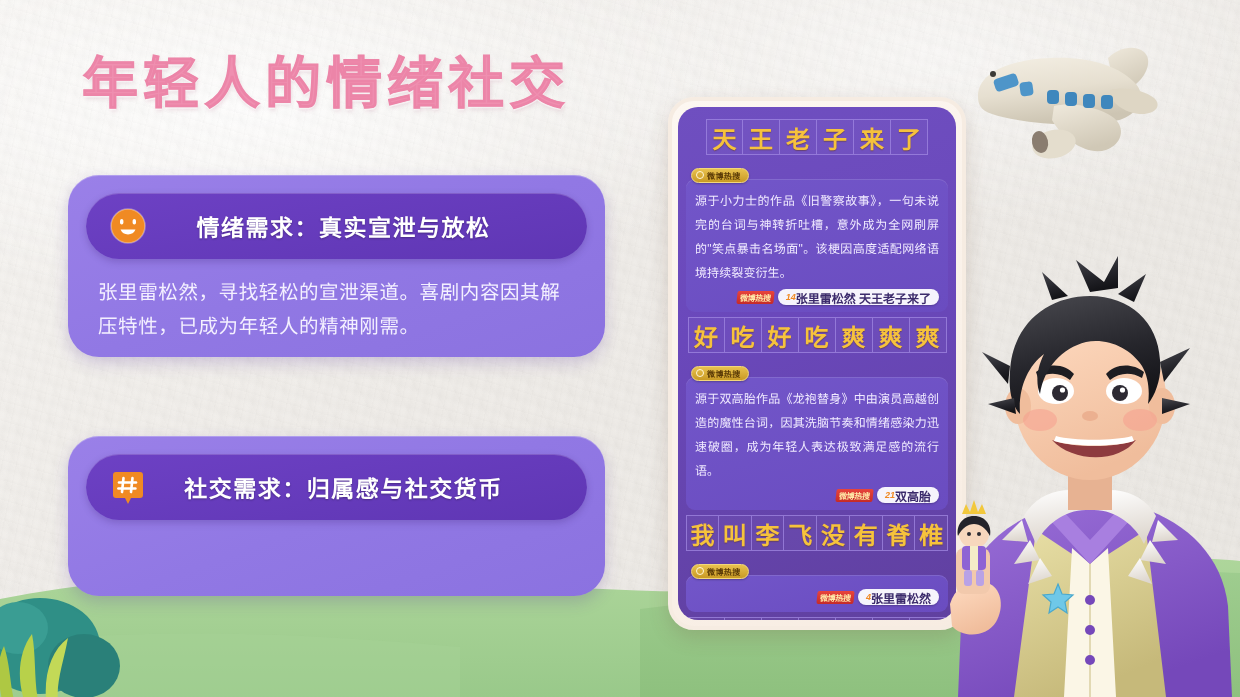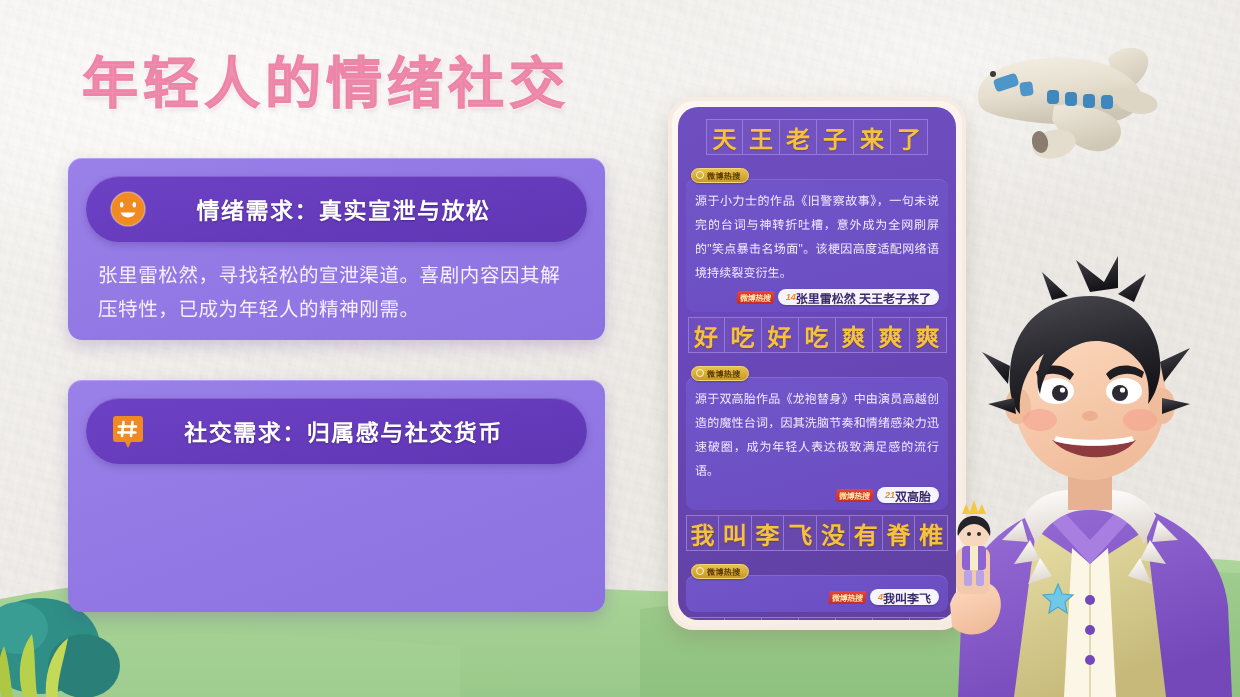--- a/index.html
+++ b/index.html
@@ -49,28 +49,29 @@
     text-shadow: 0 2px 0 rgba(255,255,255,.55), 1px 3px 4px rgba(180,110,140,.22);
     -webkit-text-stroke: 1px #ec85a8;
     white-space: nowrap;
   }
 
   
   .info-card {
     position: absolute;
     left: 68px;
     width: 537px;
-    border-radius: 14px;
+    border-radius: 31px;
     background:
       linear-gradient(160deg, #9a80e8 0%, #9178e4 50%, #8b72e0 100%);
     box-shadow: 0 6px 16px rgba(80,50,150,.22), inset 0 1px 0 rgba(255,255,255,.25);
     padding: 18px 18px 22px 18px;
+    margin-top: 17px;
   }
   #card-emotion { top: 158px; height: 182px; }
-  #card-social  { top: 380px; height: 232px; }
+  #card-social  { top: 419px; height: 160px; }
 
   .card-header {
     display: flex;
     align-items: center;
     height: 66px;
     border-radius: 33px;
     background: linear-gradient(170deg, #6d41c4 0%, #5f36b4 100%);
     box-shadow: inset 0 1px 0 rgba(255,255,255,.18), 0 3px 7px rgba(60,30,110,.25);
     padding: 0 22px;
   }
@@ -337,21 +338,21 @@
               <div class="meme-char">脊</div>
               <div class="meme-char">椎</div>
             </div><div class="meme-badge">
               <span class="meme-badge-dot"></span>
               <span class="meme-badge-text">微博热搜</span>
             </div><div class="meme-body">
               <div class="meme-foot">
                 <span class="meme-logo">微博热搜</span>
                 <span class="meme-tag">
                   <span class="meme-tag-rank">4</span>
-                  <span class="meme-tag-text">我叫李飞</span>
+                  <span class="meme-tag-text">张里雷松然</span>
                 </span>
               </div>
             </div></div>
           <div class="meme-entry">
             <div class="meme-title-grid">
               <div class="meme-char">你</div>
               <div class="meme-char">说</div>
               <div class="meme-char">梆</div>
               <div class="meme-char">梆</div>
               <div class="meme-char">不</div>

